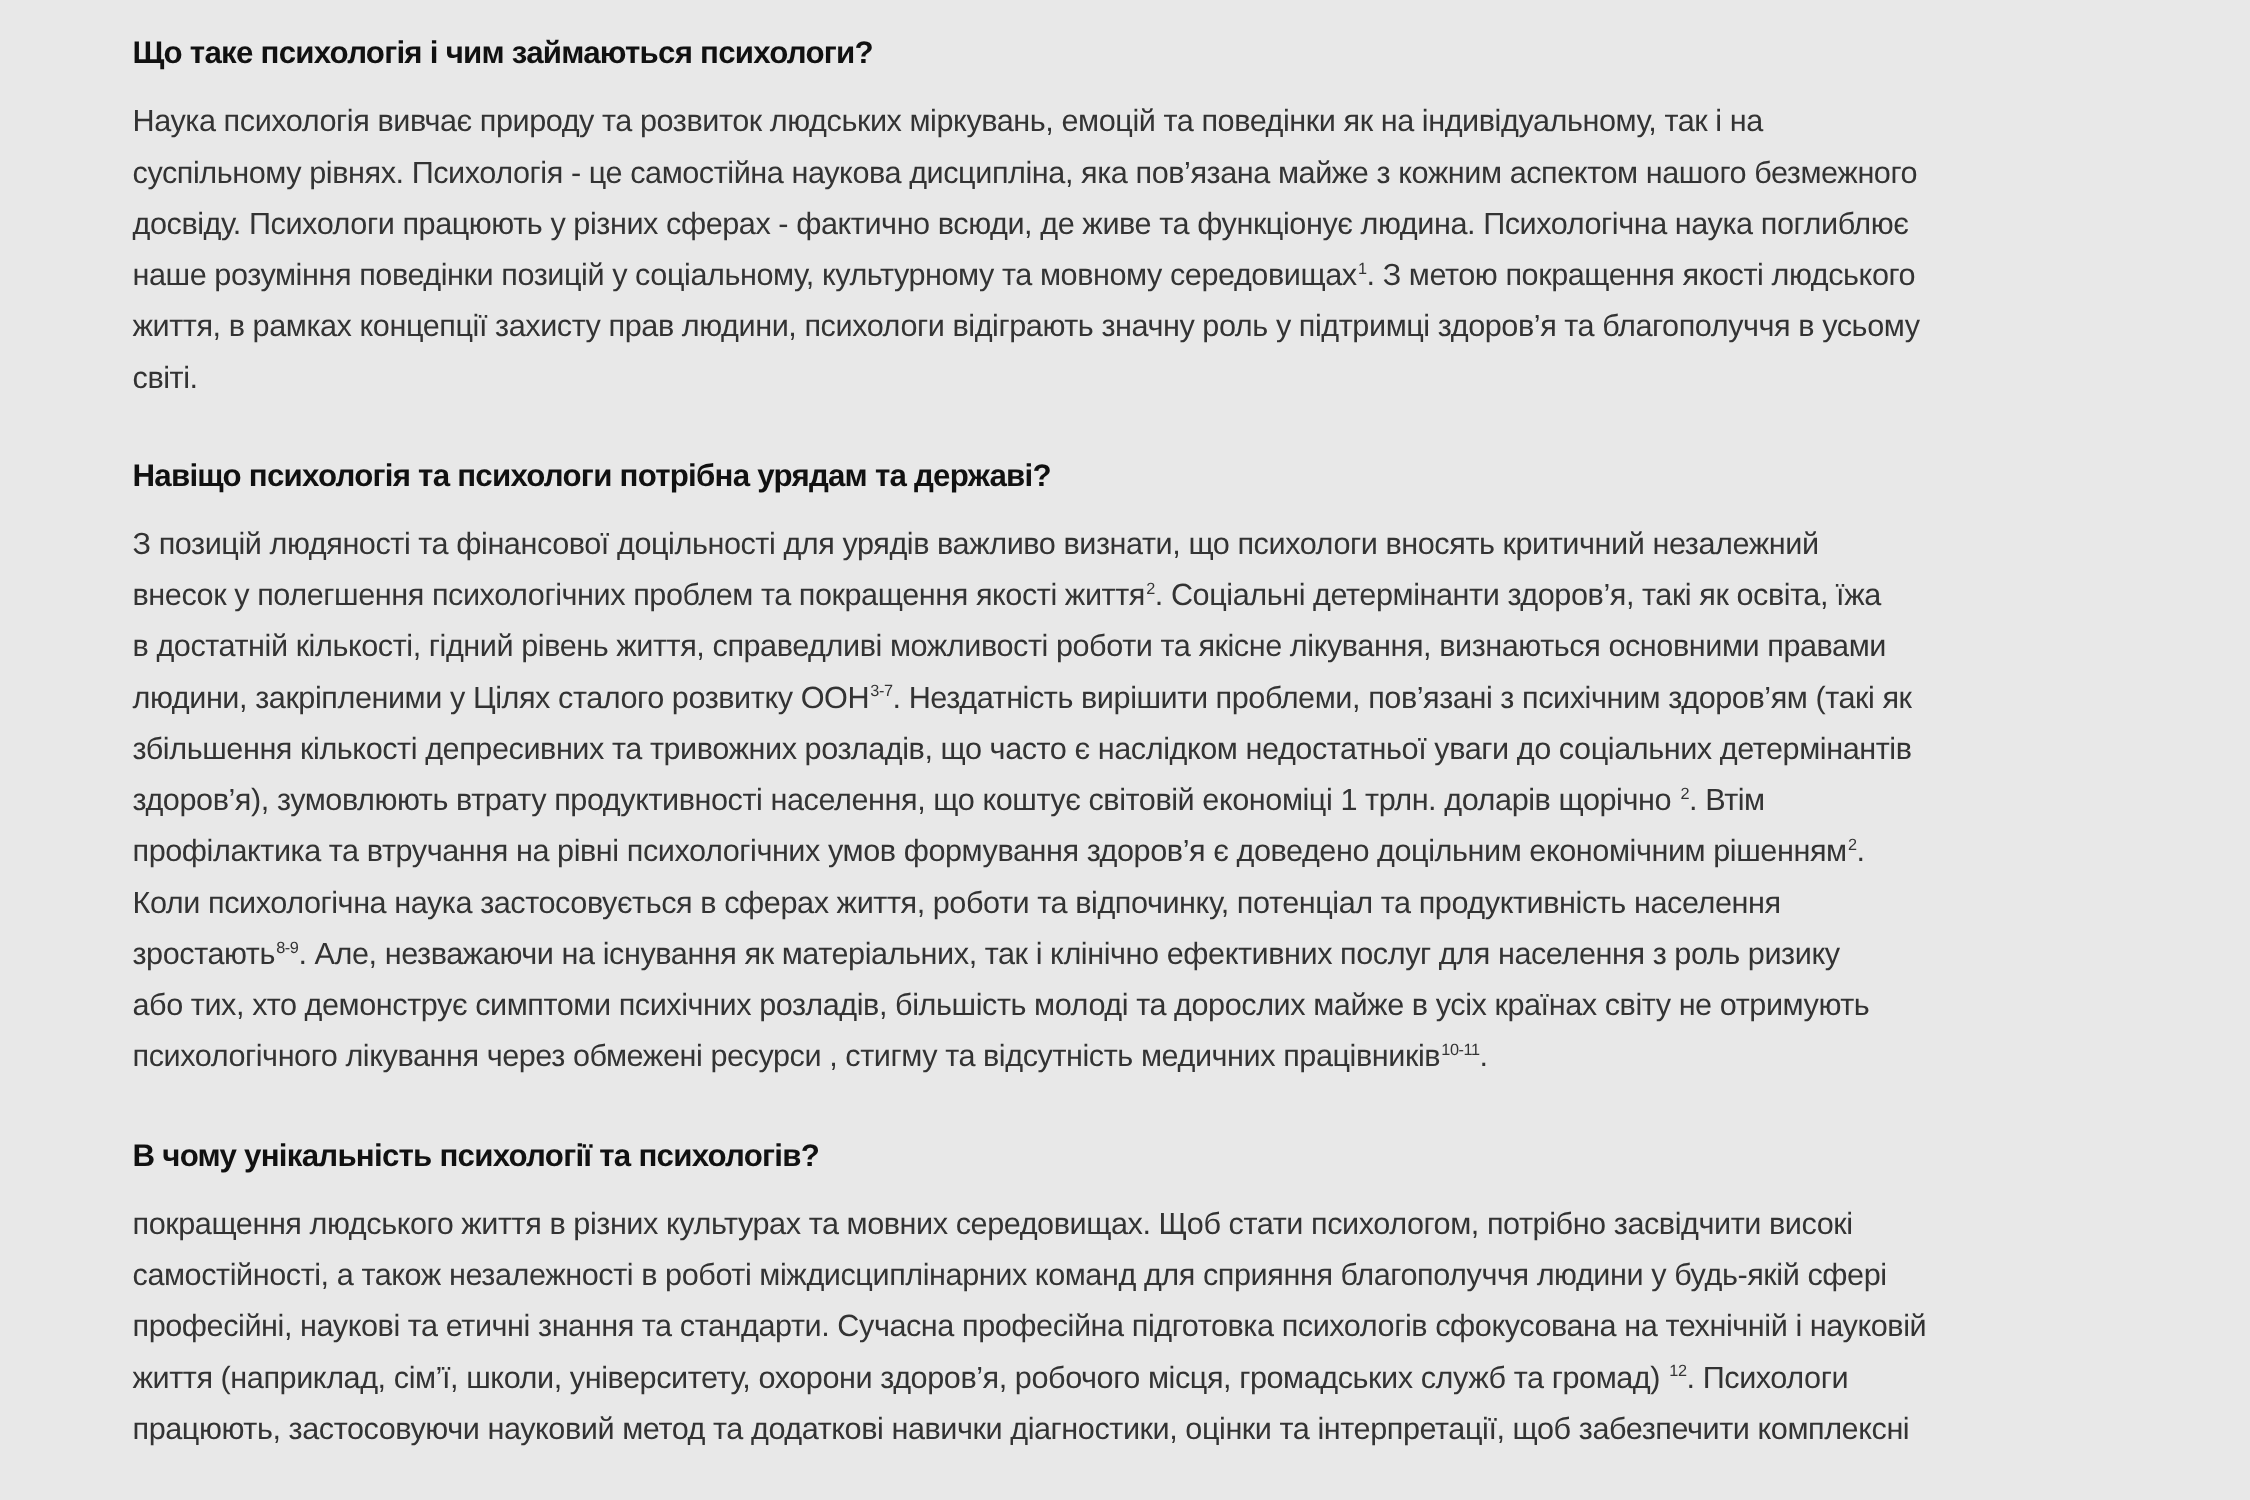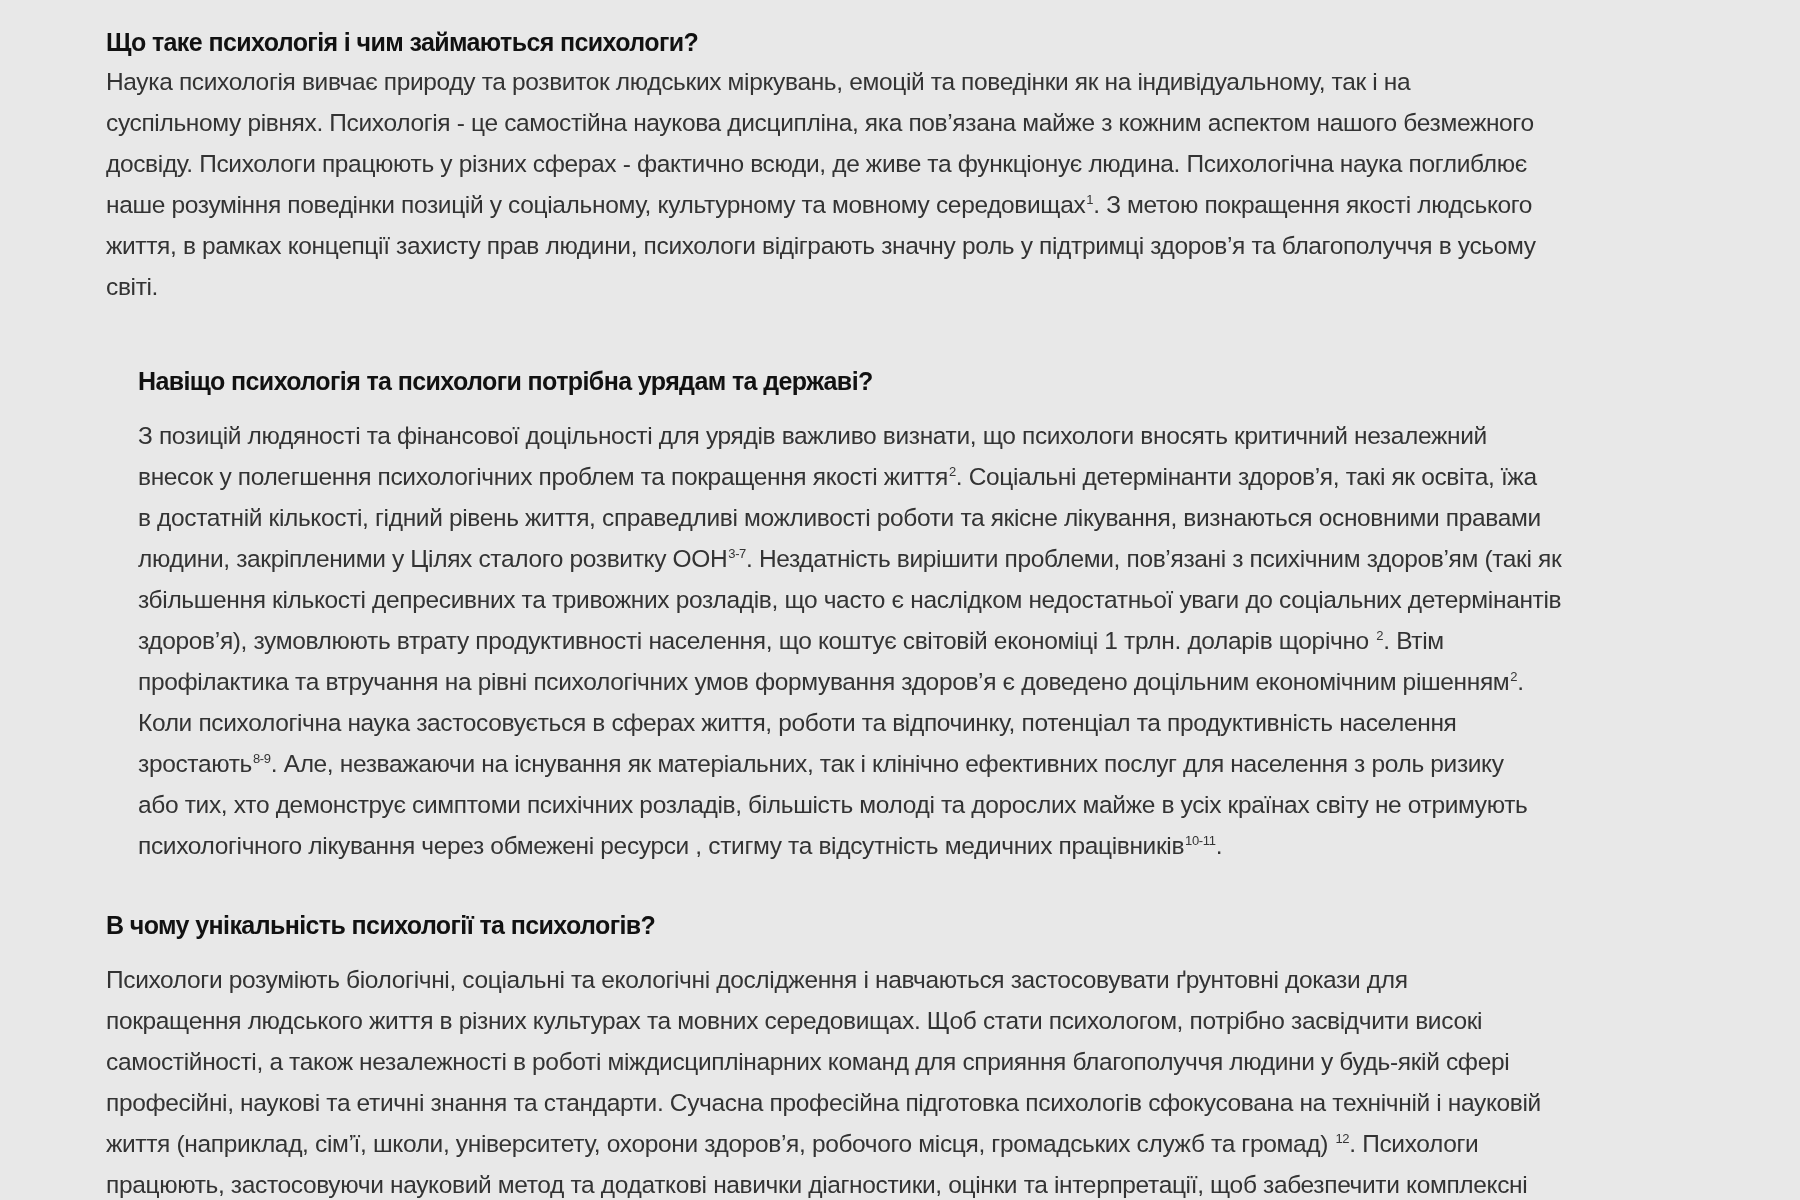--- a/index.html
+++ b/index.html
@@ -46,22 +46,22 @@
       display: block;
       white-space: nowrap;
     }
     sup {
       font-size: 13px;
       line-height: 0;
       vertical-align: 9px;
       margin-left: 1px;
     }
     #s1 { top: 27px; }
-    #s1 .para { margin-top: 4px; }
-    #s2 { top: 366px; margin-left: 32px; }
+    #s1 .para { margin-top: 20px; }
+    #s2 { top: 366px; }
     #s2 .para { margin-top: 19px; }
     #s3 { top: 910px; }
     #s3 .para { margin-top: 19px; }
   </style>
 </head>
 <body>
 
 <div class="page">
 
   <div class="section" id="s1">
@@ -89,21 +89,20 @@
       <span class="line"><span>Коли психологічна наука застосовується в сферах життя, роботи та відпочинку, потенціал та продуктивність населення</span></span>
       <span class="line"><span>зростають</span><sup>8-9</sup><span>. Але, незважаючи на існування як матеріальних, так і клінічно ефективних послуг для населення з роль ризику</span></span>
       <span class="line"><span>або тих, хто демонструє симптоми психічних розладів, більшість молоді та дорослих майже в усіх країнах світу не отримують</span></span>
       <span class="line"><span>психологічного лікування через обмежені ресурси , стигму та відсутність медичних працівників</span><sup>10-11</sup><span>.</span></span>
     </p>
   </div>
 
   <div class="section" id="s3">
     <h2 class="heading">В чому унікальність психології та психологів?</h2>
     <p class="para">
-      <span class="line"><span>Психологи розуміють біологічні, соціальні та екологічні дослідження і навчаються застосовувати ґрунтовні докази для</span></span>
       <span class="line"><span>покращення людського життя в різних культурах та мовних середовищах. Щоб стати психологом, потрібно засвідчити високі</span></span>
       <span class="line"><span>самостійності, а також незалежності в роботі міждисциплінарних команд для сприяння благополуччя людини у будь-якій сфері</span></span>
       <span class="line"><span>професійні, наукові та етичні знання та стандарти. Сучасна професійна підготовка психологів сфокусована на технічній і науковій</span></span>
       <span class="line"><span>життя (наприклад, сім’ї, школи, університету, охорони здоров’я, робочого місця, громадських служб та громад) </span><sup>12</sup><span>. Психологи</span></span>
       <span class="line"><span>працюють, застосовуючи науковий метод та додаткові навички діагностики, оцінки та інтерпретації, щоб забезпечити комплексні</span></span>
     </p>
   </div>
 
 </div>
 

